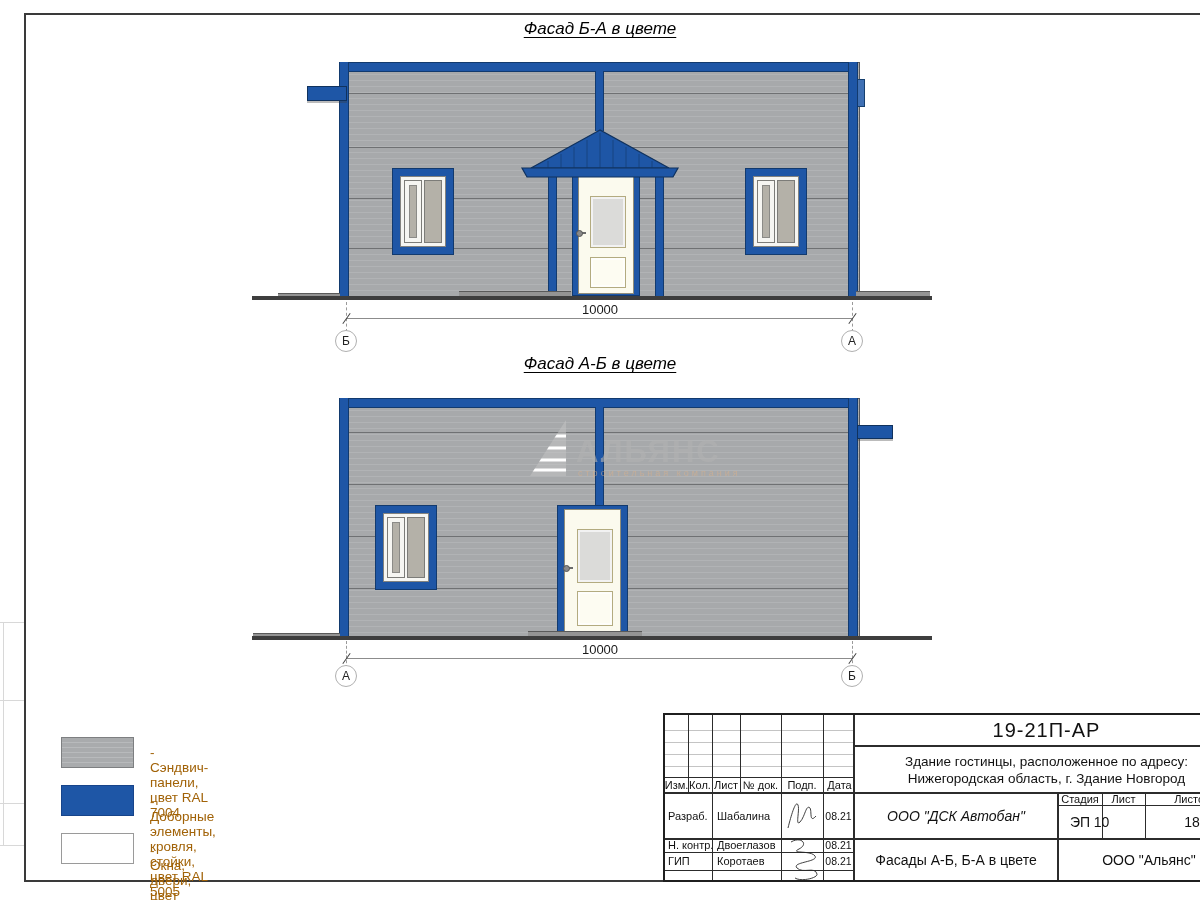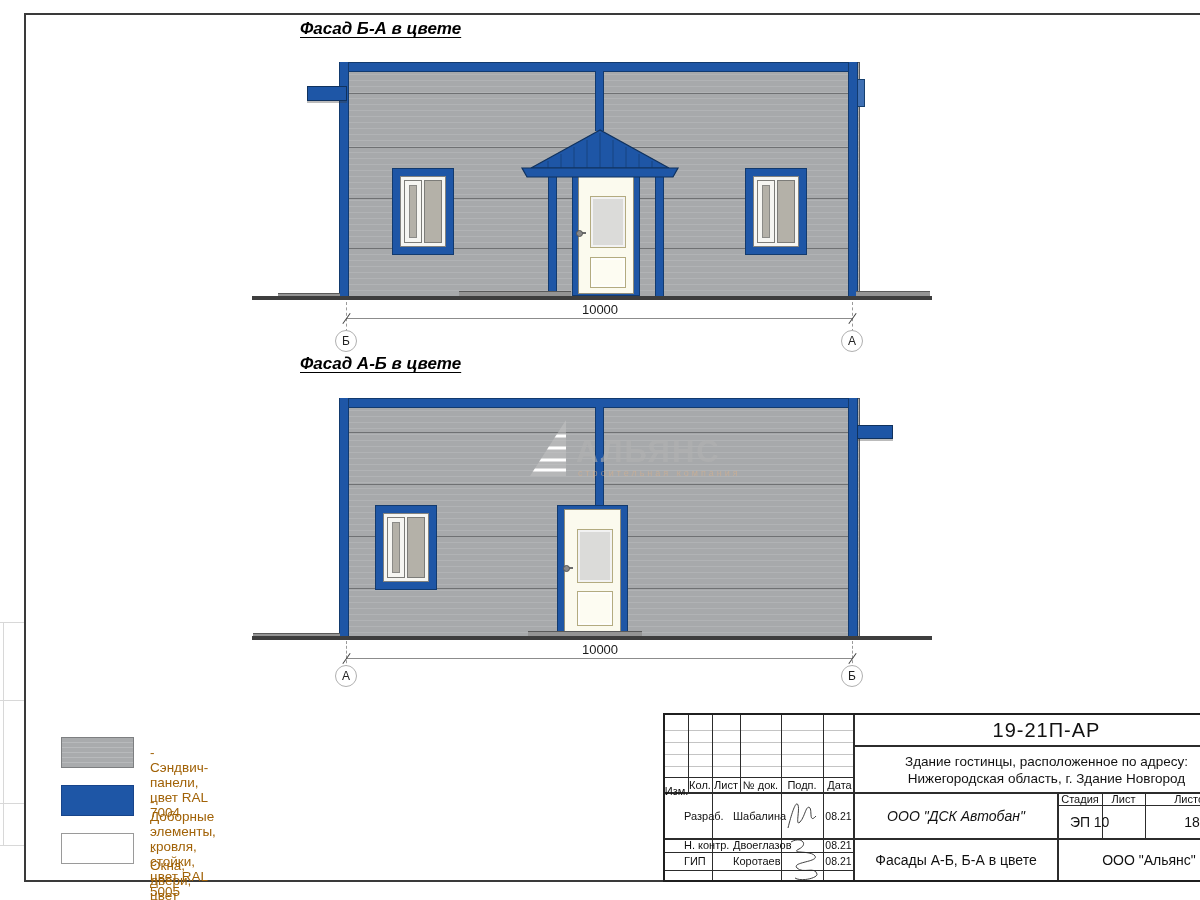--- a/index.html
+++ b/index.html
@@ -6,22 +6,22 @@
   #canvas{position:relative;width:1200px;height:900px;background:#ffffff;overflow:hidden;
           font-family:"Liberation Sans",sans-serif;color:#111;}
   .abs{position:absolute;}
 
   
   .frame{left:24px;top:13px;width:1300px;height:865px;border-left:2px solid #3a3a3a;
          border-top:2px solid #3a3a3a;border-bottom:2px solid #3a3a3a;}
   .sideline{background:#d8d8d8;}
 
   
-  .ftitle{left:300px;width:600px;text-align:left;font-size:17px;font-style:italic;
-          text-decoration:underline;text-underline-offset:3px;color:#000;font-weight:bold;}
+  .ftitle{left:300px;width:600px;text-align:center;font-size:17px;font-style:italic;
+          text-decoration:underline;text-underline-offset:3px;color:#000;}
 
   
   .wall{background:repeating-linear-gradient(180deg,#a7a9ab 0 5px,#b1b3b5 5px 6px);
         border:1px solid #58595b;}
   .seam{background:#6f7173;height:1px;}
   .blue{background:#1E56A6;}
   .band{border:1px solid #123a6e;box-sizing:border-box;}
   .post{border-left:1px solid #123a6e;border-right:1px solid #123a6e;box-sizing:border-box;}
   .cap{background:#174478;border:1px solid #0f2c52;box-sizing:border-box;}
   .gutter{background:#1E56A6;border:1px solid #10325e;box-shadow:0 2px 0 rgba(60,60,60,.35);}
@@ -62,21 +62,21 @@
   .sw-blue{background:#1E56A6;border:1px solid #17448a;}
   .sw-white{background:#ffffff;border:1px solid #9a9a9a;}
   .leglabel{font-size:13.5px;color:#a16207;}
 
   
   #stamp{left:663px;top:713px;width:574px;height:165px;border:2px solid #1f1f1f;box-sizing:content-box;}
   .vline,.hline{position:absolute;background:#2c2c2c;}
   .vfaint,.hfaint{position:absolute;background:#c4c4c4;}
   .cell{position:absolute;display:flex;align-items:center;justify-content:center;
         font-size:11px;color:#111;white-space:nowrap;}
-  .cell.left{justify-content:flex-start;padding-left:3px;margin-left:16px;}
+  .cell.left{justify-content:flex-start;padding-left:3px;}
   .docnum{font-size:20px;letter-spacing:1px;}
   .addr{font-size:13.5px;line-height:17px;text-align:center;}
   .it{font-style:italic;}
   .md{font-size:14px;}
   .sig{stroke:#2a2a2a;stroke-width:.9;fill:none;}
 </style>
 </head>
 <body>
 
 <div id="canvas">
@@ -253,21 +253,21 @@
     <div class="vline" style="left:437px;top:77px;width:1px;height:46px"></div>
     <div class="vline" style="left:480px;top:77px;width:1px;height:46px"></div>
     <div class="hline" style="left:0;top:62px;width:189px;height:1px"></div>
     <div class="hline" style="left:189px;top:30px;width:385px;height:2px"></div>
     <div class="hline" style="left:0;top:77px;width:574px;height:2px"></div>
     <div class="hline" style="left:393px;top:90px;width:181px;height:1px"></div>
     <div class="hline" style="left:0;top:123px;width:574px;height:2px"></div>
     <div class="hline" style="left:0;top:137px;width:189px;height:1px"></div>
     <div class="hline" style="left:0;top:155px;width:189px;height:1px"></div>
 
-    <div class="cell" style="left:0;top:69px;width:23px;height:14px">Изм.</div>
+    <div class="cell" style="left:0;top:63px;width:23px;height:14px">Изм.</div>
     <div class="cell" style="left:23px;top:63px;width:24px;height:14px">Кол.</div>
     <div class="cell" style="left:47px;top:63px;width:28px;height:14px">Лист</div>
     <div class="cell" style="left:75px;top:63px;width:41px;height:14px">№ док.</div>
     <div class="cell" style="left:116px;top:63px;width:42px;height:14px">Подп.</div>
     <div class="cell" style="left:158px;top:63px;width:33px;height:14px">Дата</div>
 
     <div class="cell left" style="left:0;top:79px;width:47px;height:44px">Разраб.</div>
     <div class="cell left" style="left:49px;top:79px;width:66px;height:44px">Шабалина</div>
     <div class="cell" style="left:158px;top:79px;width:31px;height:44px;font-size:10.5px">08.21</div>
 

